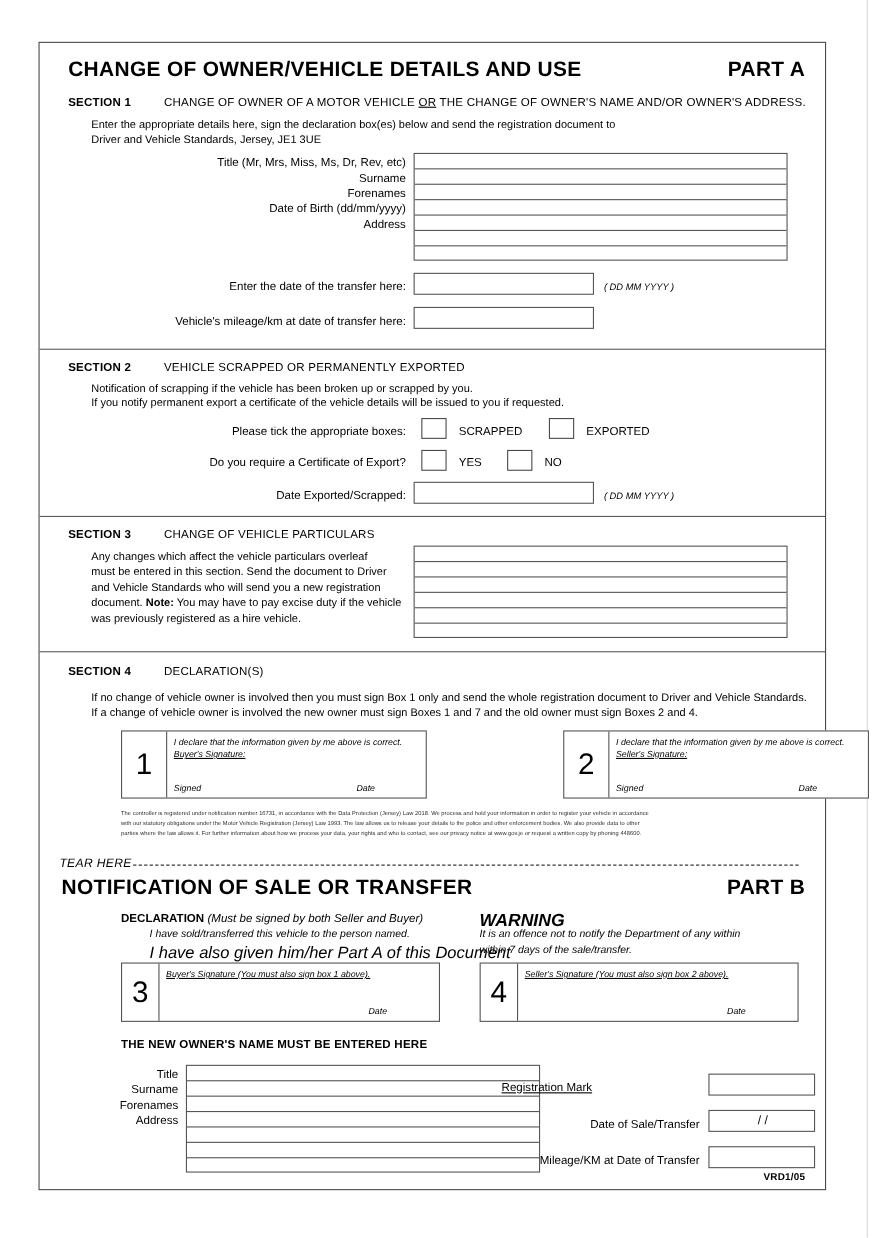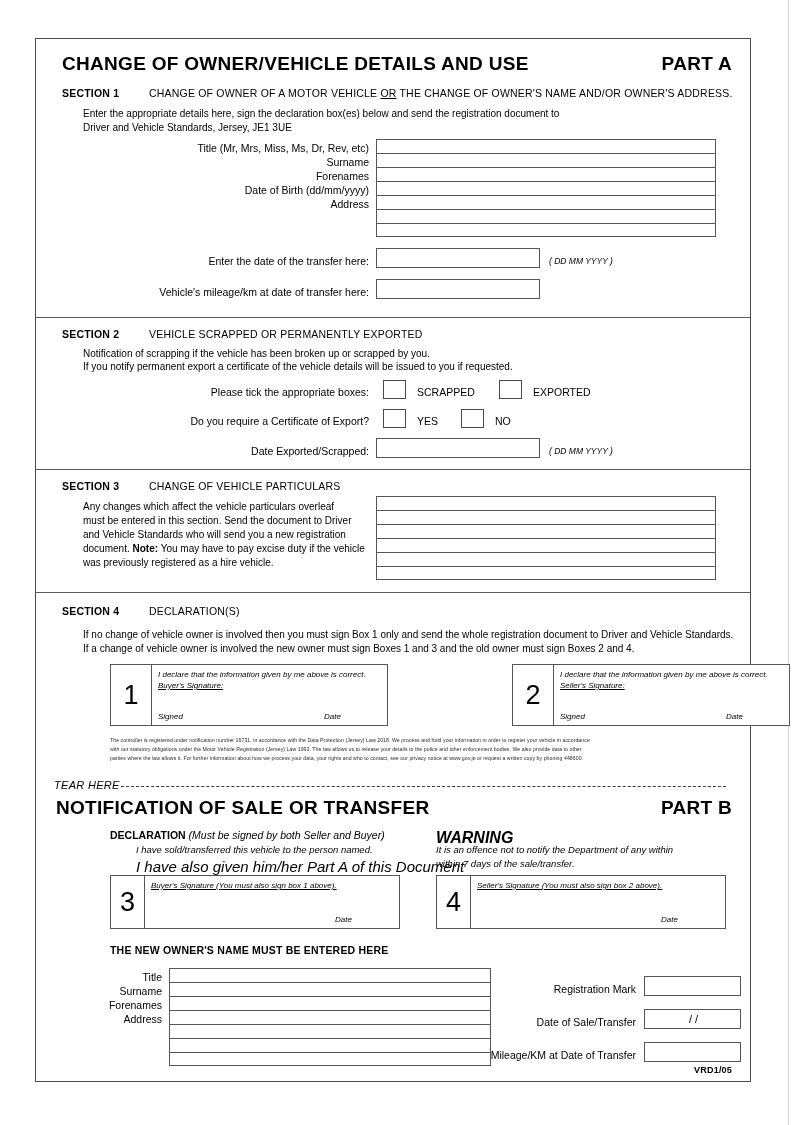--- a/index.html
+++ b/index.html
@@ -145,21 +145,21 @@
     <div class="r" style="height:14px;"></div>
     <div class="r" style="height:14px;"></div>
   </div>
 
   <div class="hr" style="top:553px;"></div>
 
   <div class="abs sec-no" style="left:26px;top:566px;">SECTION 4</div>
   <div class="abs sec-ti" style="left:113px;top:566px;">DECLARATION(S)</div>
 
   <div class="abs body-t" style="left:47px;top:589px;">If no change of vehicle owner is involved then you must sign Box 1 only and send the whole registration document to Driver and Vehicle Standards.</div>
-  <div class="abs body-t" style="left:47px;top:603px;">If a change of vehicle owner is involved the new owner must sign Boxes 1 and 3 and the old owner must sign Boxes 2  and 4.</div>
+  <div class="abs body-t" style="left:47px;top:603px;">If a change of vehicle owner is involved the new owner must sign Boxes 1 and 7 and the old owner must sign Boxes 2  and 4.</div>
 
   <div class="decl" style="left:74px;top:625px;width:278px;height:62px;">
     <div class="num">1</div>
     <div class="bodyc">
       <div class="dtxt">I declare that the information given by me above is correct.</div>
       <div class="dsig u">Buyer's Signature:</div>
       <div class="foot">
         <span class="sg">Signed</span>
         <span class="dt" style="left:172px;">Date</span>
       </div>
@@ -226,21 +226,21 @@
   <div class="rowbox" style="left:133px;top:929px;width:322px;height:98px;">
     <div class="r" style="height:14px;"></div>
     <div class="r" style="height:14px;"></div>
     <div class="r" style="height:14px;"></div>
     <div class="r" style="height:14px;"></div>
     <div class="r" style="height:14px;"></div>
     <div class="r" style="height:14px;"></div>
     <div class="r" style="height:14px;"></div>
   </div>
 
-  <div class="abs lbl" style="left:420px;top:944px;width:180px;text-align:right;">Registration Mark</div>
+  <div class="abs lbl" style="left:420px;top:944px;width:180px;text-decoration:underline;">Registration Mark</div>
   <div class="box" style="left:608px;top:937px;width:97px;height:20px;"></div>
 
   <div class="abs lbl" style="left:420px;top:977px;width:180px;text-align:right;">Date of Sale/Transfer</div>
   <div class="box" style="left:608px;top:970px;width:97px;height:20px;">
     <div class="slashes" style="left:0;top:3px;width:97px;text-align:center;">/            /</div>
   </div>
 
   <div class="abs lbl" style="left:400px;top:1010px;width:200px;text-align:right;">Mileage/KM at Date of Transfer</div>
   <div class="box" style="left:608px;top:1003px;width:97px;height:20px;"></div>
 

